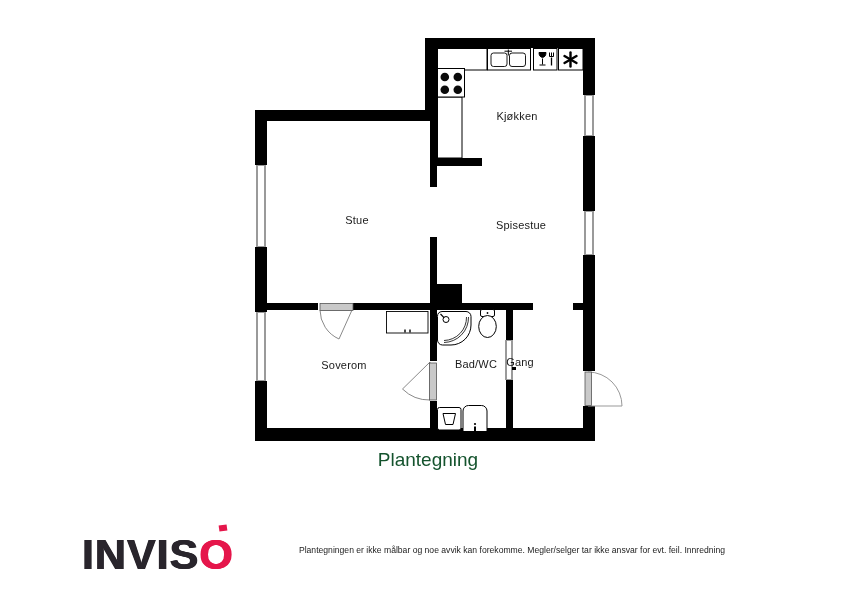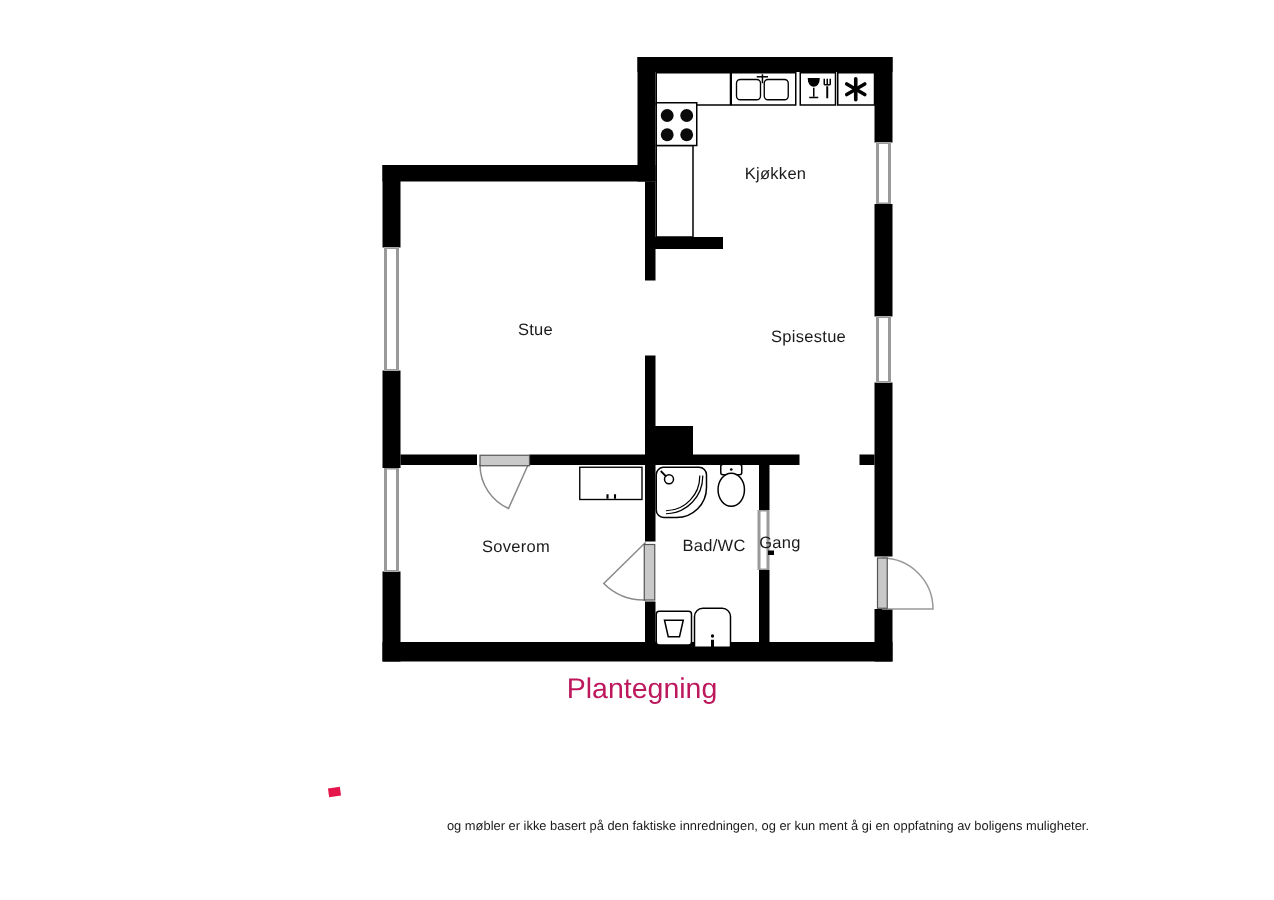--- a/index.html
+++ b/index.html
@@ -10,21 +10,21 @@
   
   .w{position:absolute;background:#000;}
   
   .win-v{position:absolute;background:#fff;box-sizing:border-box;
     border-left:2px solid #9a9a9a;border-right:2px solid #9a9a9a;
     border-top:1px solid #9a9a9a;border-bottom:1px solid #9a9a9a;}
   .win-v.thin{border-left-width:2px;border-right-width:2px;}
   .room-label{position:absolute;transform:translate(-50%,-50%);
     font-size:11px;color:#1a1a1a;letter-spacing:.2px;white-space:nowrap;}
   #plan-title{position:absolute;left:428px;top:449px;transform:translateX(-50%);
-    font-size:19px;color:#be185d;}
+    font-size:19px;color:#14532d;}
   svg.overlay{position:absolute;left:0;top:0;}
   
   #logo{position:absolute;left:82px;top:531px;font-weight:bold;font-size:43px;
     letter-spacing:1px;line-height:46px;
     text-shadow:0.6px 0 0 currentColor,-0.6px 0 0 currentColor;}
   #logo .dark{color:#29252c;}
   #logo .red{color:#e5164b;}
   #logo-dot{position:absolute;left:219px;top:525px;width:8px;height:6px;
     background:#e5164b;transform:rotate(-8deg);}
   #disclaimer{position:absolute;left:296px;top:545px;width:432px;
@@ -149,26 +149,27 @@
     </g>
 
     <g>
       <path d="M 588,372 A 34,34 0 0 1 622,406 L 588,406" fill="#fff" stroke="#999" stroke-width="1"></path>
       <rect x="585" y="372" width="6.5" height="33.5" fill="#c9c9c9" stroke="#555" stroke-width="0.8"></rect>
     </g>
   </svg>
 
   <div class="room-label" style="left:517px;top:116px">Kjøkken</div>
   <div class="room-label" style="left:357px;top:220px">Stue</div>
-  <div class="room-label" style="left:539px;top:225px">Spisestue</div>
+  <div class="room-label" style="left:521px;top:225px">Spisestue</div>
   <div class="room-label" style="left:344px;top:365px">Soverom</div>
   <div class="room-label" style="left:476px;top:364px">Bad/WC</div>
   <div class="room-label" style="left:520px;top:362px">Gang</div>
 
   <div id="plan-title">Plantegning</div>
 
+  <div id="logo"><span class="dark">INVIS</span><span class="red">O</span></div>
   <div id="logo-dot"></div>
 
   <div id="disclaimer">
-    <div>og møbler er ikke basert på den faktiske innredningen, og er kun ment å gi en oppfatning av boligens muligheter.</div>
+    <div>Plantegningen er ikke målbar og noe avvik kan forekomme. Megler/selger tar ikke ansvar for evt. feil. Innredning</div>
   </div>
 
 </div>
 
 </body></html>

